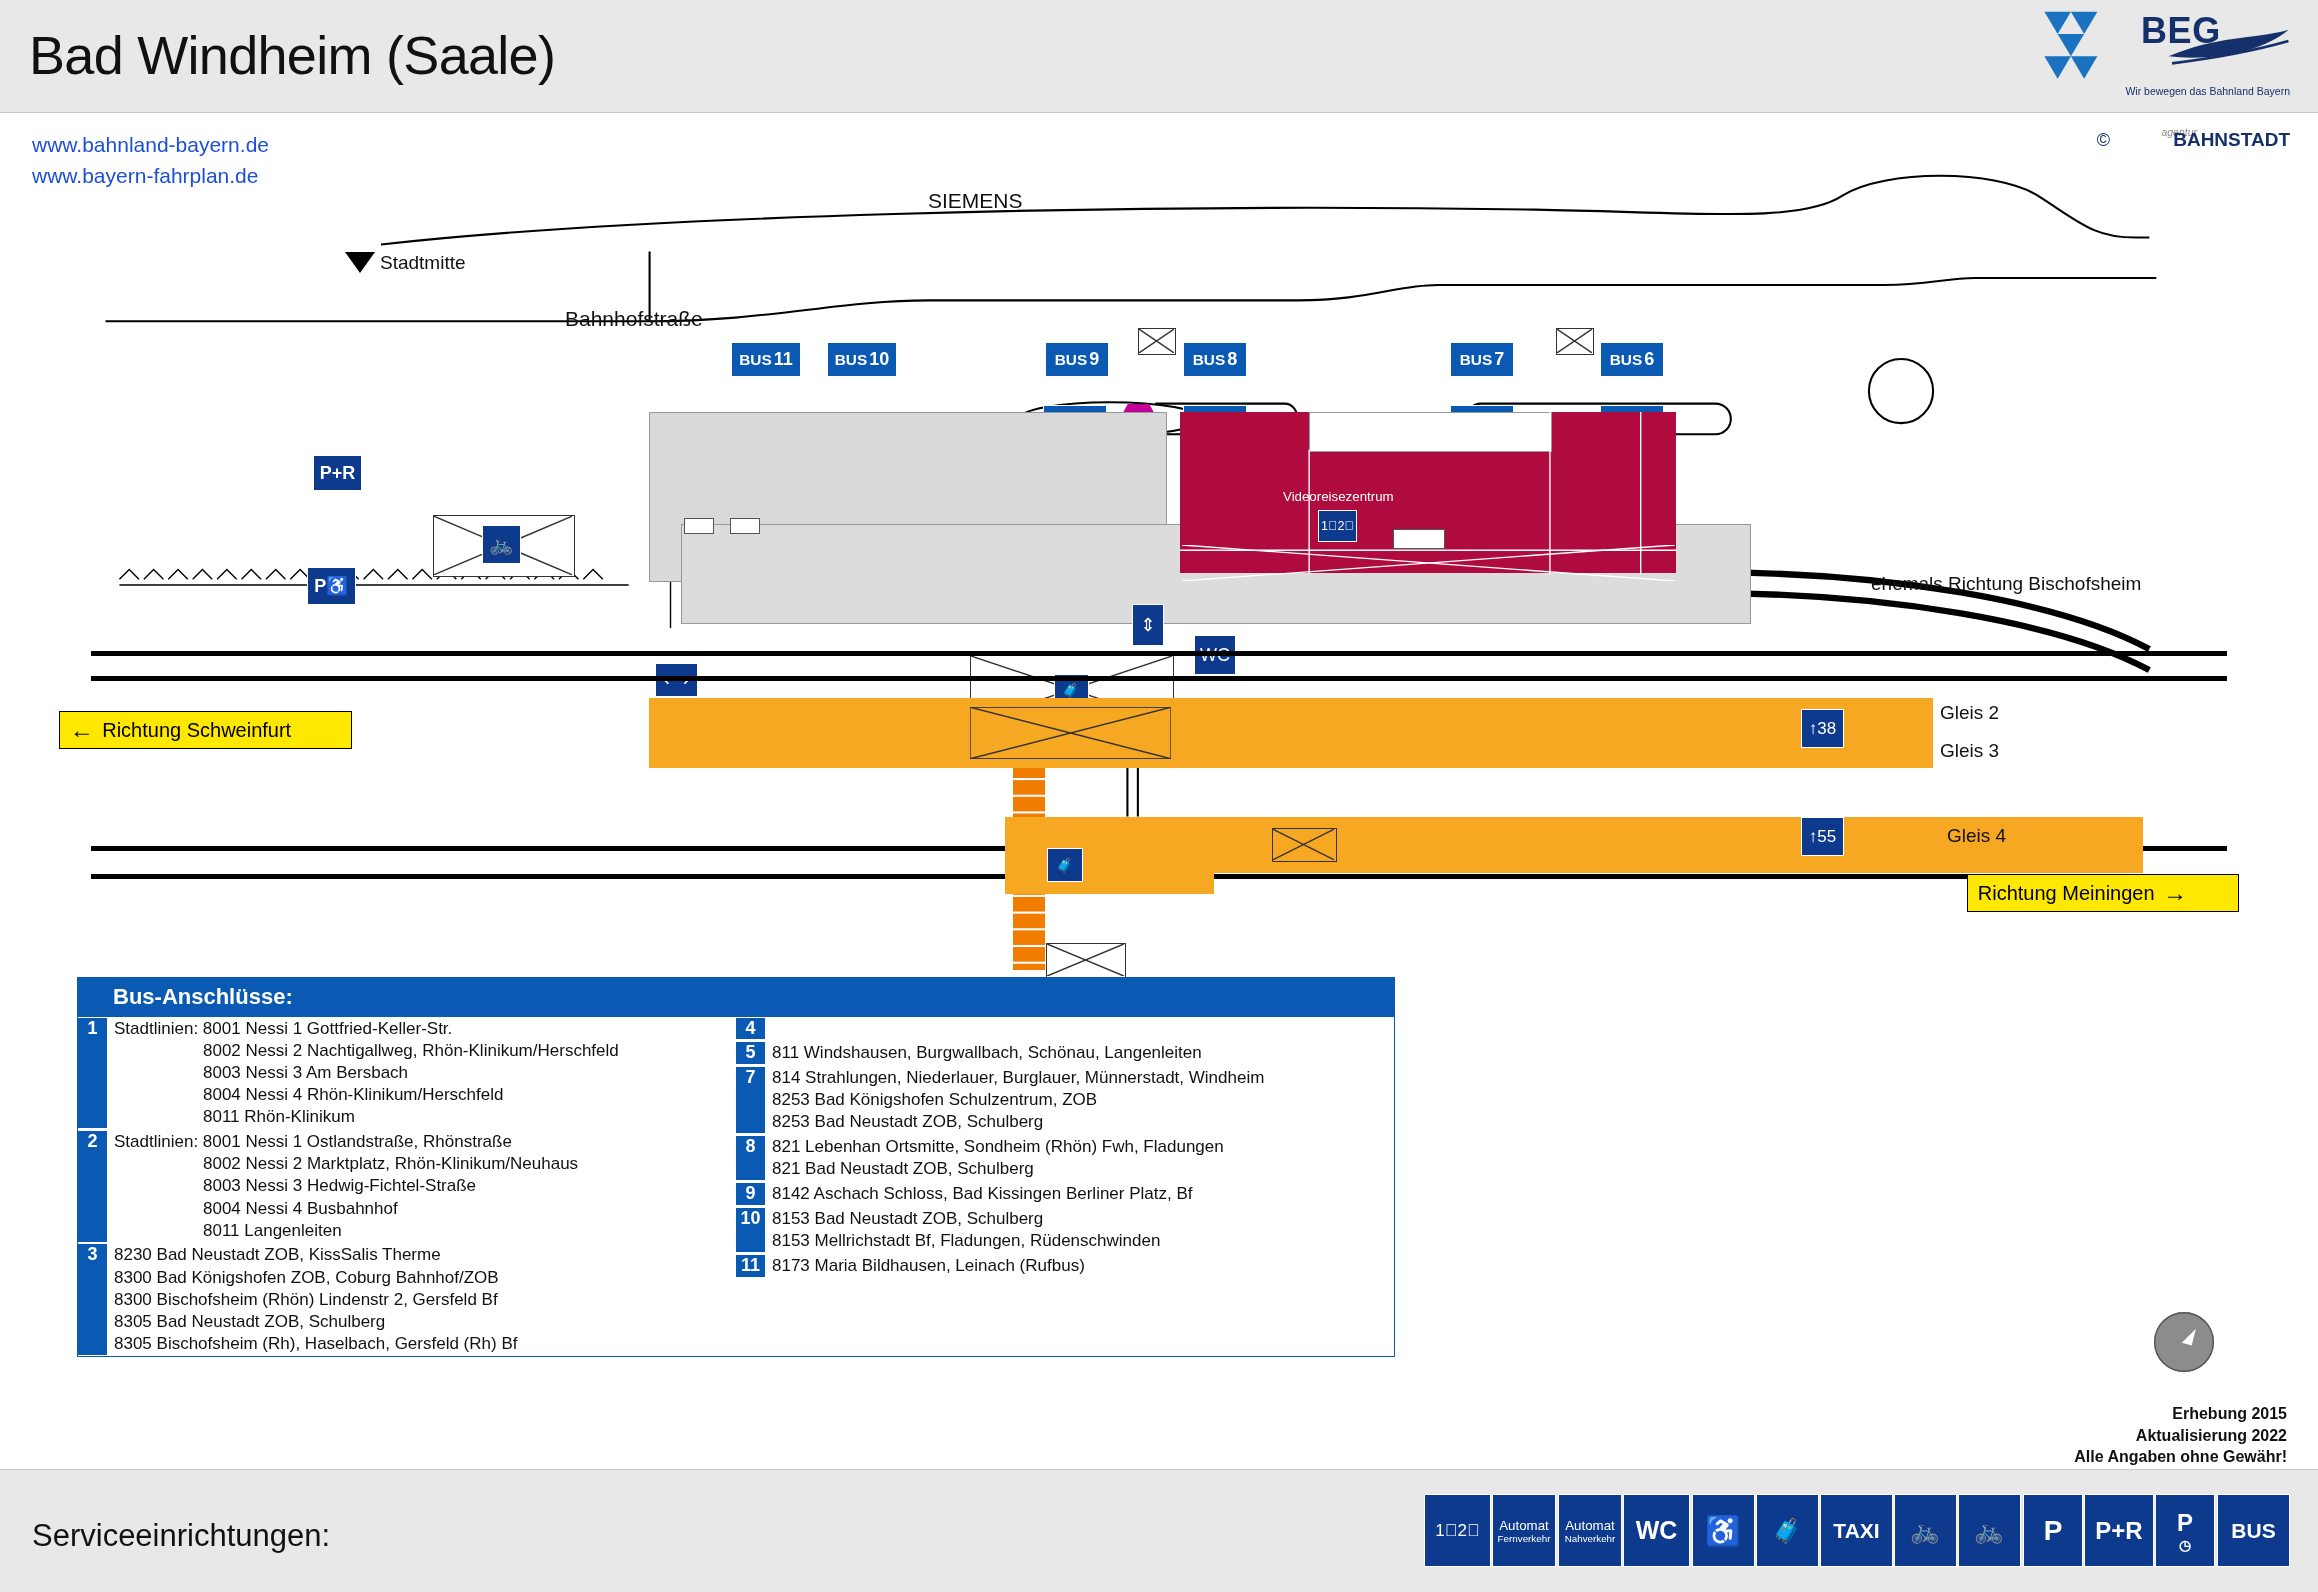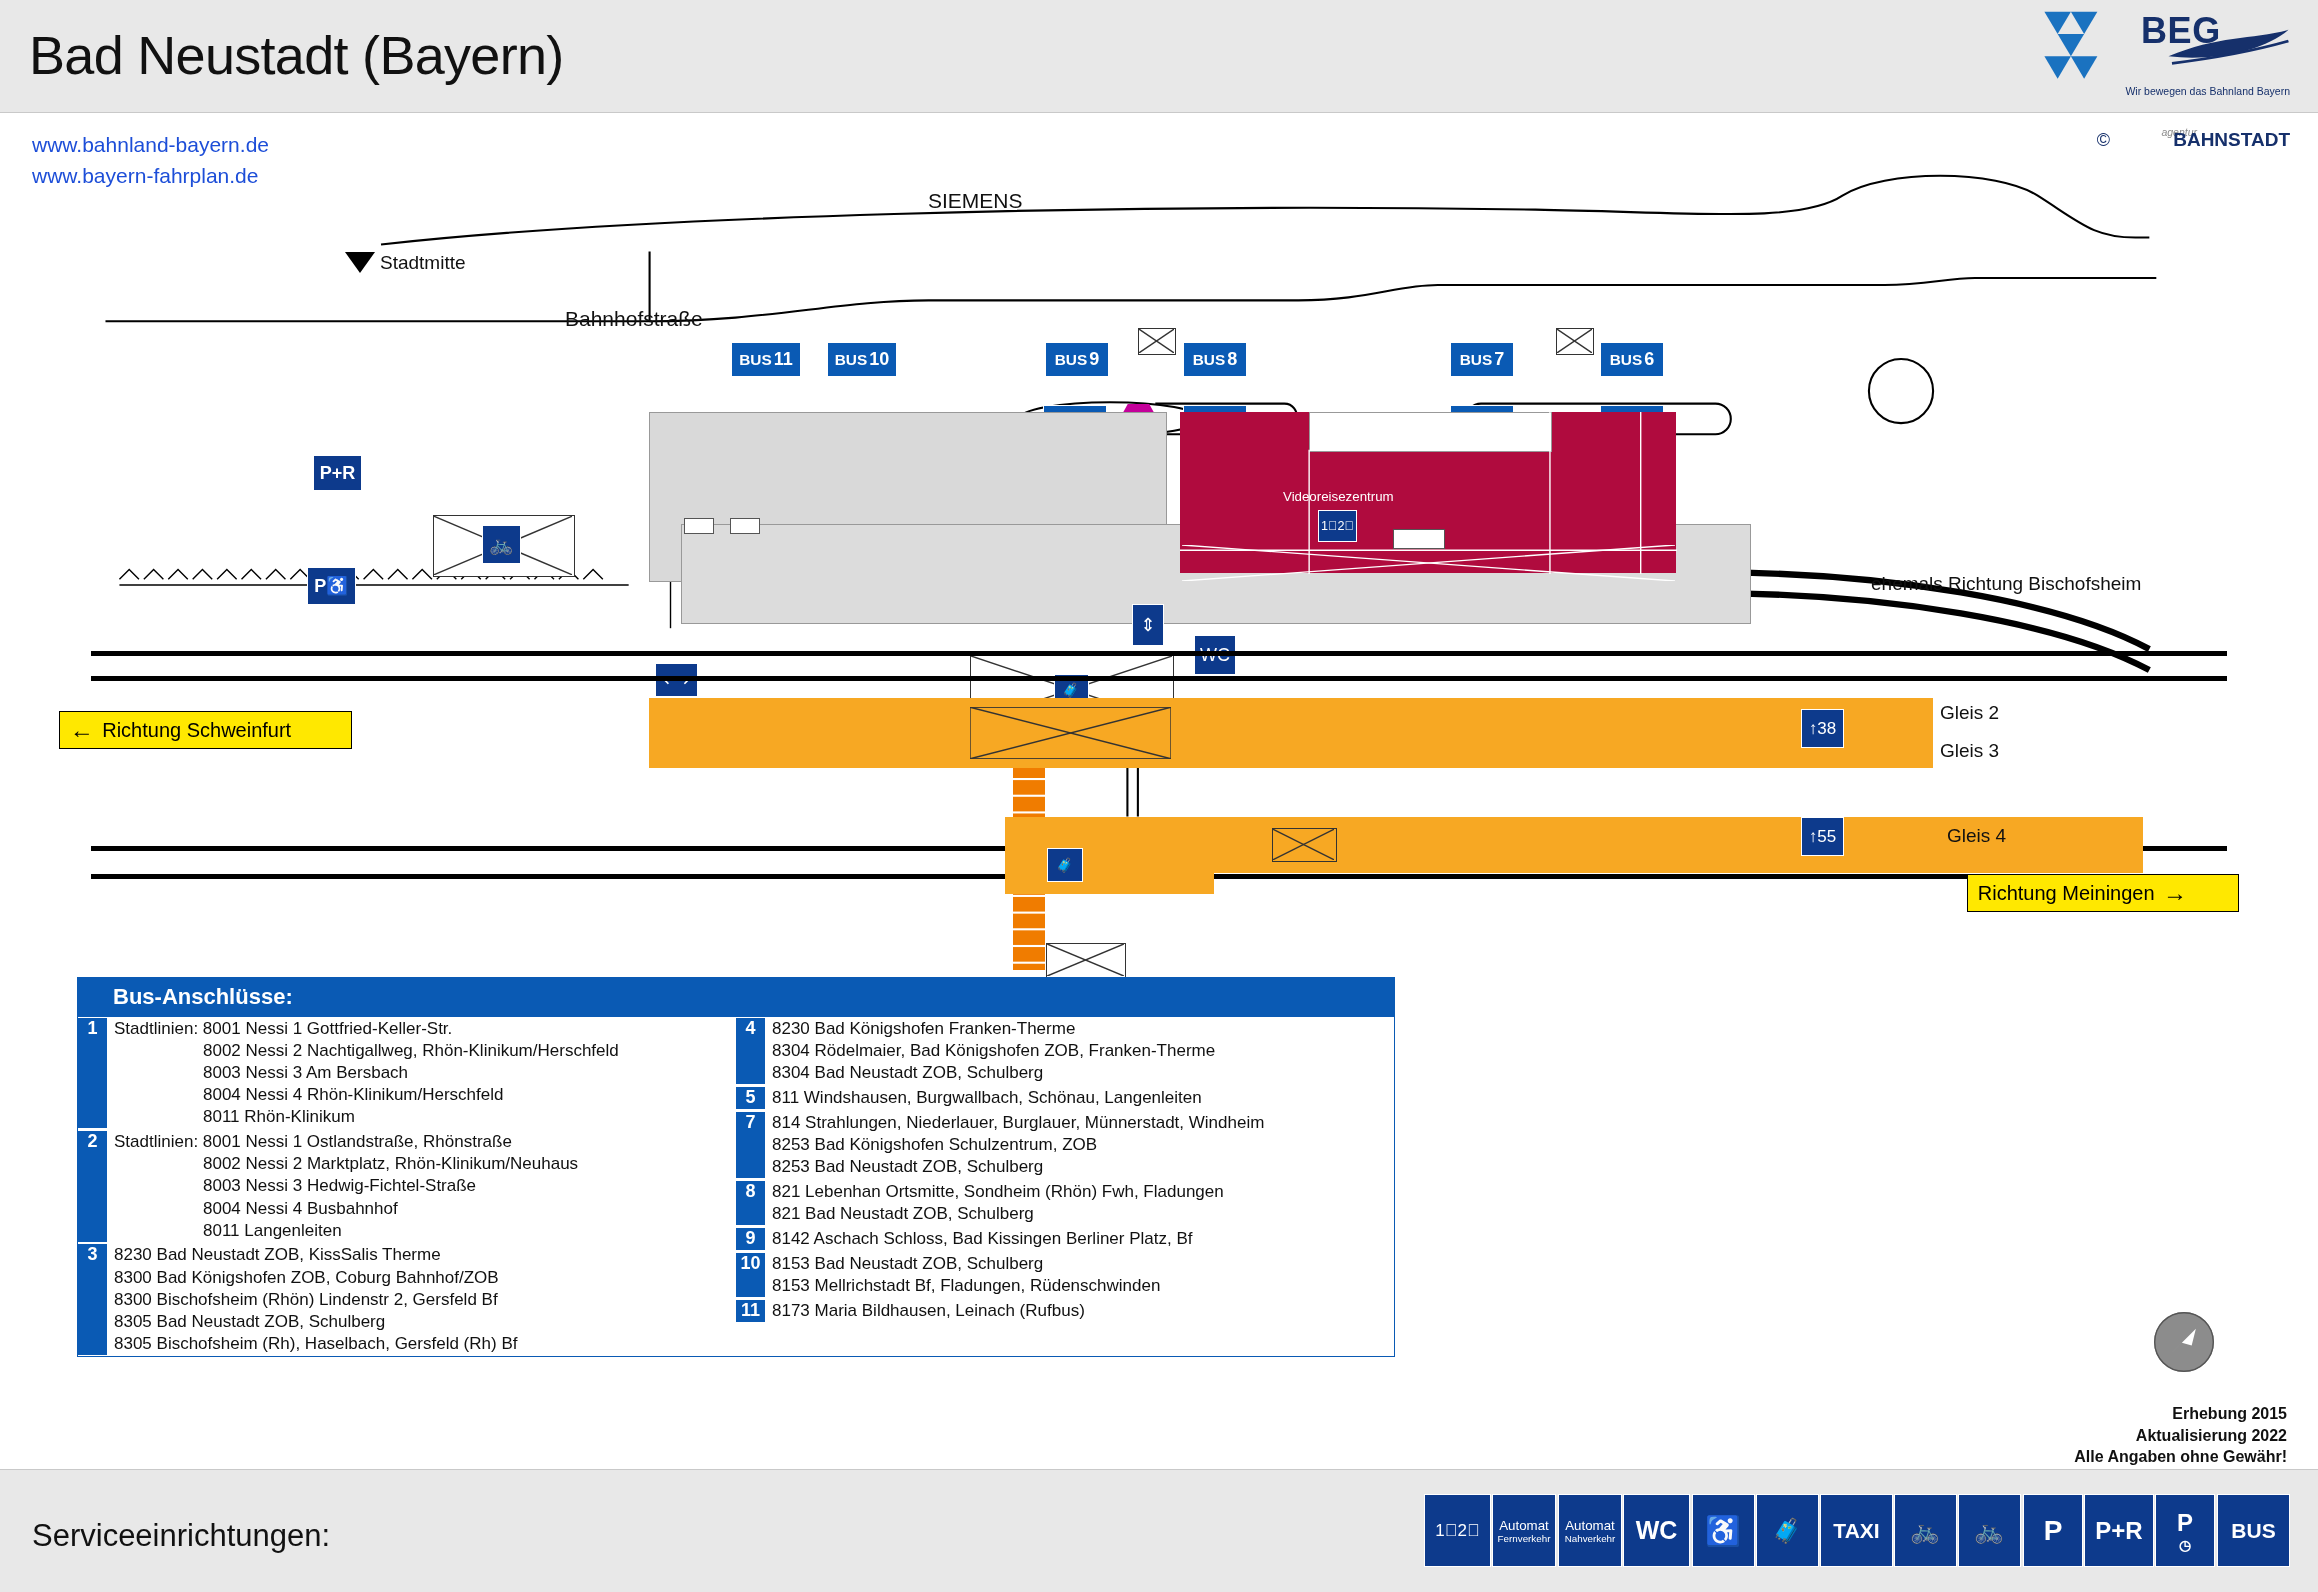--- a/index.html
+++ b/index.html
@@ -70,21 +70,21 @@
 
   .erhebung{position:absolute;right:32px;top:1403px;text-align:right;font-size:16px;color:#111;line-height:1.35;font-weight:bold;}
   .compass{position:absolute;right:105px;top:1312px;width:60px;height:60px;border-radius:50%;background:#8c8c8c;}
 </style>
 </head>
 <body>
 
 <div id="page">
 
   <div class="header-band"></div>
-  <div class="station-title">Bad Neustadt (Bayern)</div>
+  <div class="station-title">Bad Windheim (Saale)</div>
   <div class="weblink l1">www.bahnland-bayern.de</div>
   <div class="weblink l2">www.bayern-fahrplan.de</div>
 
   <div class="beg-logo">
     <svg width="251" height="84" viewBox="0 0 360 120">
       <g>
         <path d="M2 8 L40 8 L21 40 Z" fill="#1a72c0"></path>
         <path d="M40 8 L78 8 L59 40 Z" fill="#1a72c0"></path>
         <path d="M21 40 L59 40 L40 72 Z" fill="#1a72c0"></path>
         <path d="M2 72 L40 72 L21 104 Z" fill="#1a72c0"></path>
@@ -403,25 +403,20 @@
             <div>8300 Bischofsheim (Rhön) Lindenstr 2, Gersfeld Bf</div>
             <div>8305 Bad Neustadt ZOB, Schulberg</div>
             <div>8305 Bischofsheim (Rh), Haselbach, Gersfeld (Rh) Bf</div>
           </div>
         </div>
       </div>
 
       <div class="bt-col">
         <div class="bt-row">
           <div class="bt-num">4</div>
-          <div class="bt-txt bt-lines">
-            <div>8230 Bad Königshofen Franken-Therme</div>
-            <div>8304 Rödelmaier, Bad Königshofen ZOB, Franken-Therme</div>
-            <div>8304 Bad Neustadt ZOB, Schulberg</div>
-          </div>
         </div>
         <div class="bt-row">
           <div class="bt-num">5</div>
           <div class="bt-txt bt-lines">
             <div>811 Windshausen, Burgwallbach, Schönau, Langenleiten</div>
           </div>
         </div>
         <div class="bt-row">
           <div class="bt-num">7</div>
           <div class="bt-txt bt-lines">

